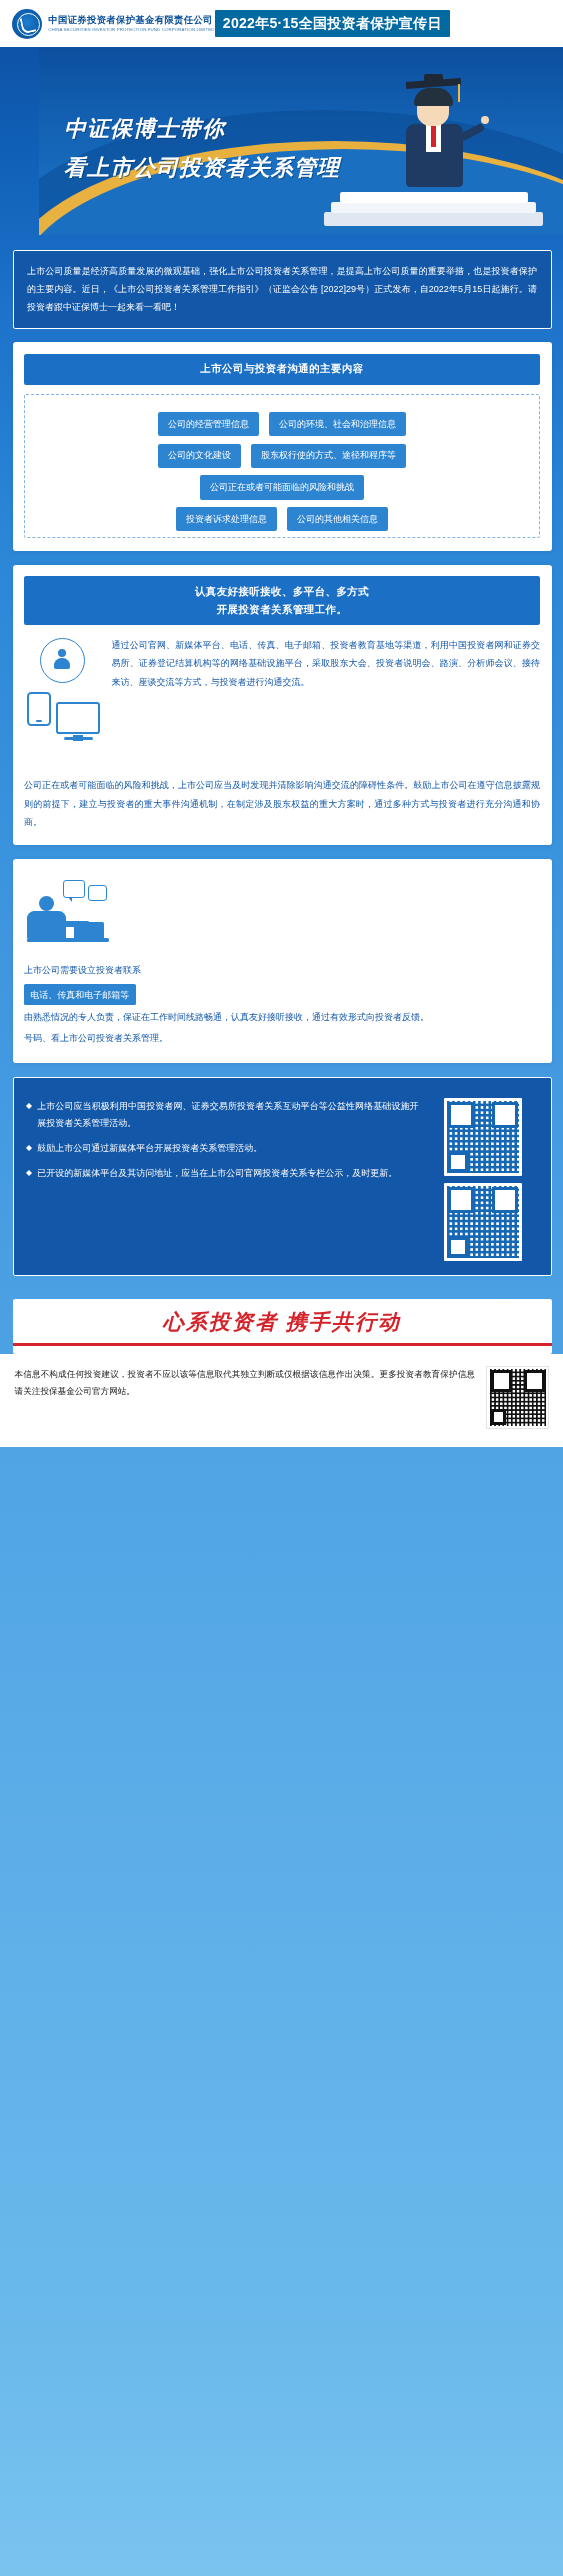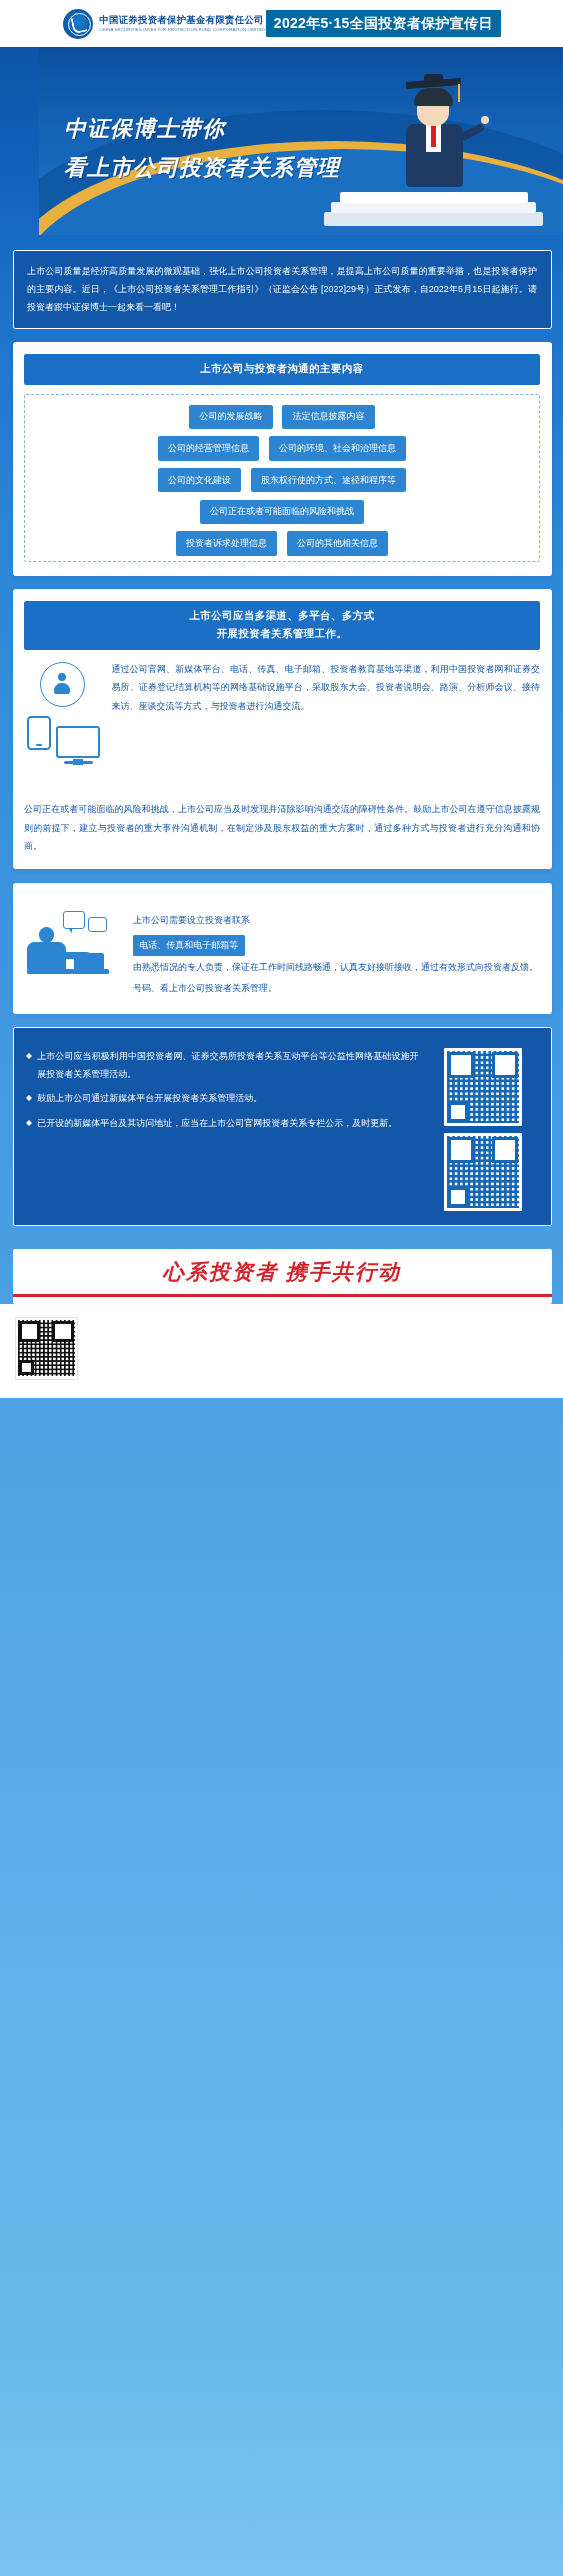--- a/index.html
+++ b/index.html
@@ -16,21 +16,21 @@
     overflow: hidden;
   }
 
   
   .header {
     height: 47px;
     background: #ffffff;
     display: flex;
     align-items: center;
     padding: 0 12px;
-    justify-content: center;
+    justify-content: flex-start;
   }
   .brand { display: flex; align-items: center; gap: 6.3px; }
   .brand-logo {
     width: 30px; height: 30px; border-radius: 50%;
     background: radial-gradient(circle at 50% 45%, #1f7fd0 0%, #0d5fae 55%, #0a4d8f 100%);
     position: relative; flex: none;
   }
   .brand-logo::before {
     content: ""; position: absolute; left: 4.7px; top: 4.7px; width: 21px; height: 21px;
     border-radius: 50%; border: 1.6px solid #ffffff;
@@ -175,21 +175,21 @@
   }
   .s2-para2 {
     margin-top: 10.4px;
     color: #1257a8;
     font-size: 9px;
     line-height: 2.05;
     text-align: justify;
   }
 
   
-  .s3-body { margin-top: 17px; display: flex; gap: 20px; align-items: flex-start; }
+  .s3-body { margin-top: 10px; display: flex; gap: 3px; align-items: flex-start; flex-direction: column; }
   .s3-icon { width: 89px; flex: none; position: relative; height: 78px; }
   .s3-chat1 { position:absolute; left:39px; top:0; width:22px; height:18px; border:1.6px solid #2d85d2; border-radius:3.1px; }
   .s3-chat1::after { content:""; position:absolute; left:4.2px; top:16px; border-left:4.2px solid transparent; border-right:0 solid transparent; border-top:5.2px solid #2d85d2; }
   .s3-chat2 { position:absolute; left:64px; top:5.2px; width:19px; height:15.7px; border:1.6px solid #2d85d2; border-radius:3.1px; }
   .s3-person-head { position:absolute; left:14.6px; top:15.7px; width:15.7px; height:15.7px; border-radius:50%; background:#2d85d2; }
   .s3-person-body { position:absolute; left:3.1px; top:31px; width:39px; height:27px; background:#2d85d2; border-radius:7.3px 7.3px 0 0; }
   .s3-arm { position:absolute; left:37px; top:41px; width:29px; height:6.3px; background:#2d85d2; border-radius:3.1px; }
   .s3-desk { position:absolute; left:3.1px; top:58px; width:82px; height:4.2px; background:#2d85d2; border-radius:1.6px; }
   .s3-laptop { position:absolute; left:50px; top:42px; width:30px; height:16.7px; background:#2d85d2; border-radius:1.6px; }
   .s3-text { flex: 1; color: #1257a8; font-size: 9px; line-height: 2.0; }
@@ -306,45 +306,41 @@
     </div>
   </div>
 
   <div class="content">
 
     <div class="intro">上市公司质量是经济高质量发展的微观基础，强化上市公司投资者关系管理，是提高上市公司质量的重要举措，也是投资者保护的主要内容。近日，《上市公司投资者关系管理工作指引》（证监会公告 [2022]29号）正式发布，自2022年5月15日起施行。请投资者跟中证保博士一起来看一看吧！</div>
 
     <div class="card">
       <div class="card-title">上市公司与投资者沟通的主要内容</div>
       <div class="inner-dashed">
-        <div class="pill-row">
-          <div class="pill">公司的发展战略</div>
-          <div class="pill">法定信息披露内容</div>
-        </div>
         <div class="pill-row" style="margin-top:7.3px">
           <div class="pill">公司的经营管理信息</div>
           <div class="pill">公司的环境、社会和治理信息</div>
         </div>
         <div class="pill-row" style="margin-top:7.3px">
           <div class="pill">公司的文化建设</div>
           <div class="pill">股东权行使的方式、途径和程序等</div>
         </div>
         <div class="pill-row" style="margin-top:7.3px">
           <div class="pill">公司正在或者可能面临的风险和挑战</div>
         </div>
         <div class="pill-row" style="margin-top:7.3px">
           <div class="pill">投资者诉求处理信息</div>
           <div class="pill">公司的其他相关信息</div>
         </div>
       </div>
     </div>
 
     <div class="card">
       <div class="card-title">
-        <div>上市公司应当多渠道、多平台、多方式</div>
+        <div>认真友好接听接收、多平台、多方式</div>
         <div>开展投资者关系管理工作。</div>
       </div>
       <div class="s2-body">
         <div class="s2-icons">
           <div class="ic-circle">
             <div class="ic-person"></div>
           </div>
           <div class="ic-phone"></div>
           <div class="ic-monitor"></div>
           <div class="ic-monitor-base"></div>
@@ -405,20 +401,21 @@
       </div>
     </div>
 
     <div class="slogan">
       <div class="slogan-text">心系投资者  携手共行动</div>
       <div class="slogan-bar"></div>
     </div>
   </div>
 
   <div class="footer">
+    <div class="footer-text">本信息不构成任何投资建议，投资者不应以该等信息取代其独立判断或仅根据该信息作出决策。更多投资者教育保护信息请关注投保基金公司官方网站。</div>
     <div class="footer-qr">
       <div class="qr-inner">
           <div class="qr-b"></div>
         </div>
     </div>
   </div>
 
 </div>
 
 

